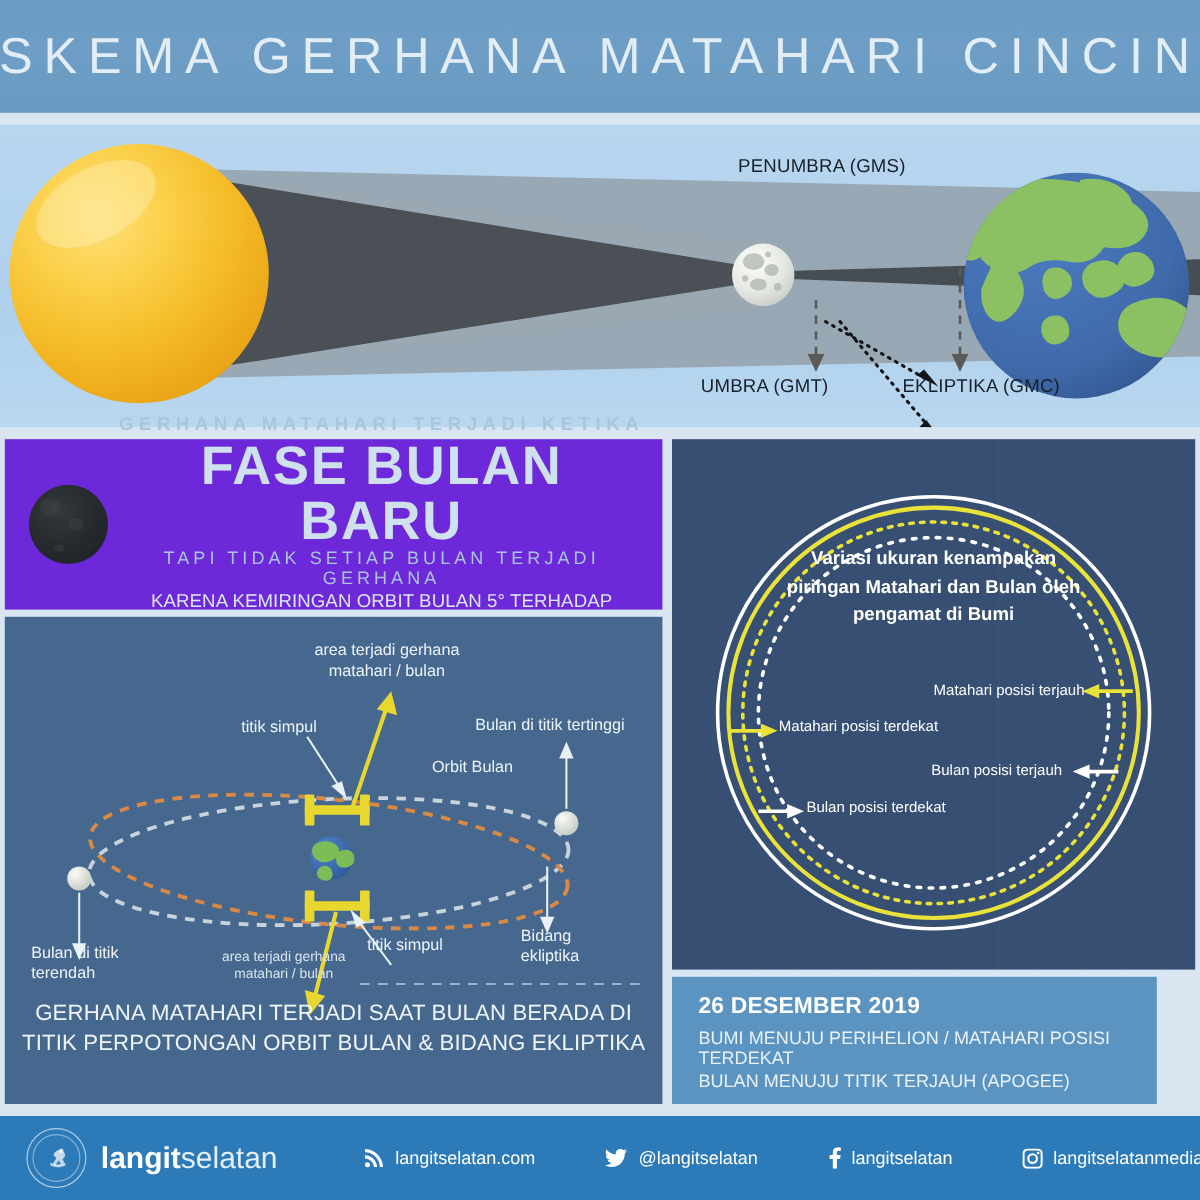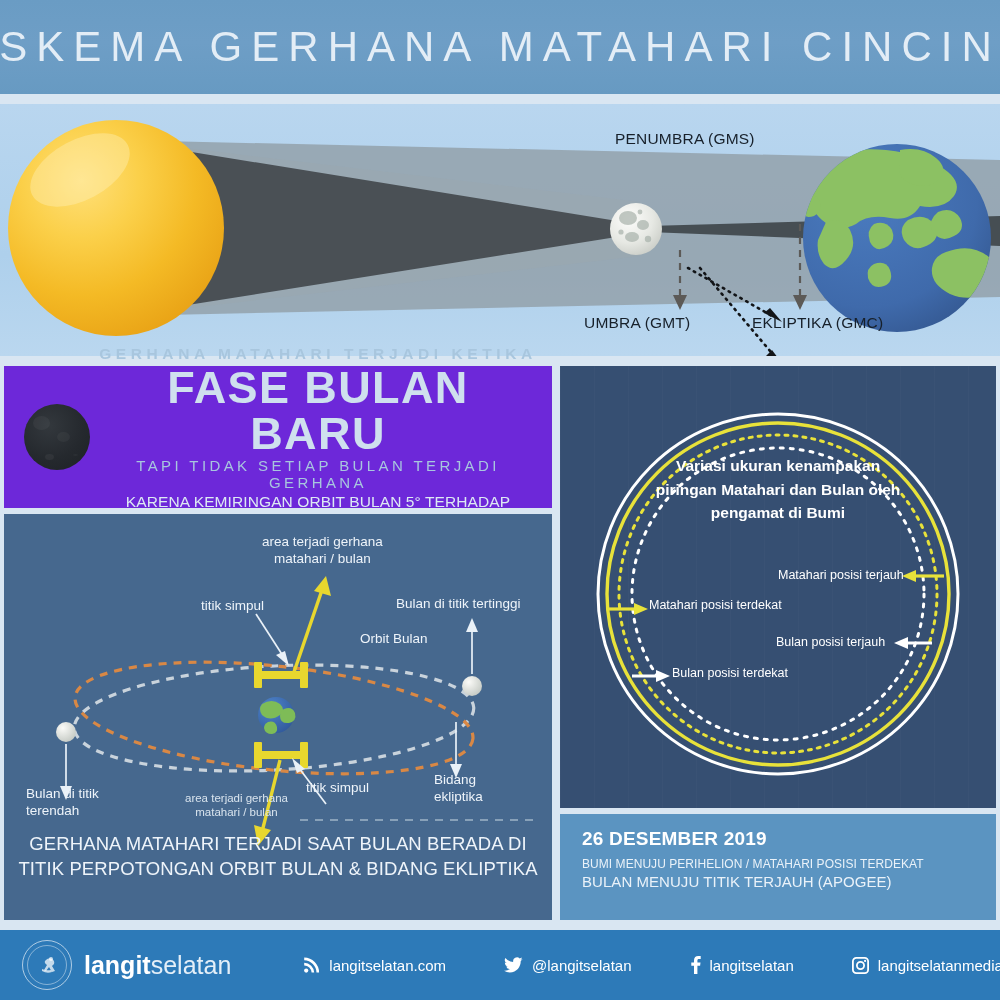--- a/index.html
+++ b/index.html
@@ -96,25 +96,25 @@
     color:#ffffff; font-size:15.5px; font-weight:700; line-height:1.52;
   }
   .clabel{ position:absolute; color:#ffffff; font-size:12.5px; white-space:nowrap; }
   #cl-mt-jauh{ left:218px; top:202px; }
   #cl-mt-dekat{ left:89px; top:232px; }
   #cl-bl-jauh{ left:216px; top:269px; }
   #cl-bl-dekat{ left:112px; top:300px; }
 
   
   #panel-date{
-    position:absolute; left:560px; top:814px; width:436px; height:106px;
+    position:absolute; left:560px; top:814px; width:404px; height:106px;
     background:#5b94c1; padding:14px 0 16px 22px;
   }
   .d-l1{ color:#ffffff; font-size:19px; font-weight:700; letter-spacing:.2px; }
-  .d-l2{ color:#eaf2f9; font-size:12px; margin-top:7px; letter-spacing:.05px; }
+  .d-l2{ color:#eaf2f9; font-size:15px; margin-top:7px; letter-spacing:.05px; }
   .d-l3{ color:#eaf2f9; font-size:15px; margin-top:2px; letter-spacing:.05px; }
 
   
   #footer{
     position:absolute; left:0; top:930px; width:1000px; height:70px;
     background:#2d7ab8; display:flex; align-items:center;
   }
   #brand{ display:flex; align-items:center; margin-left:22px; }
   #brand .emblem{
     width:50px; height:50px; border-radius:50%;

